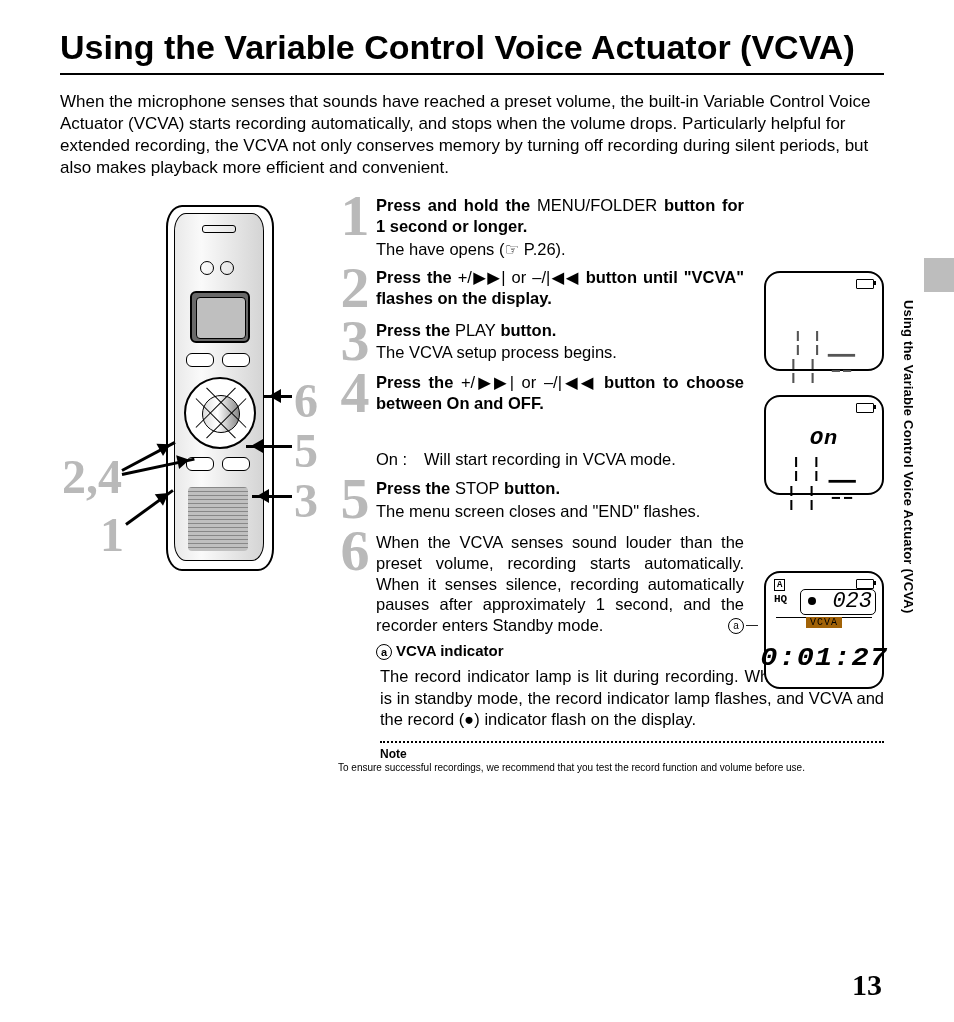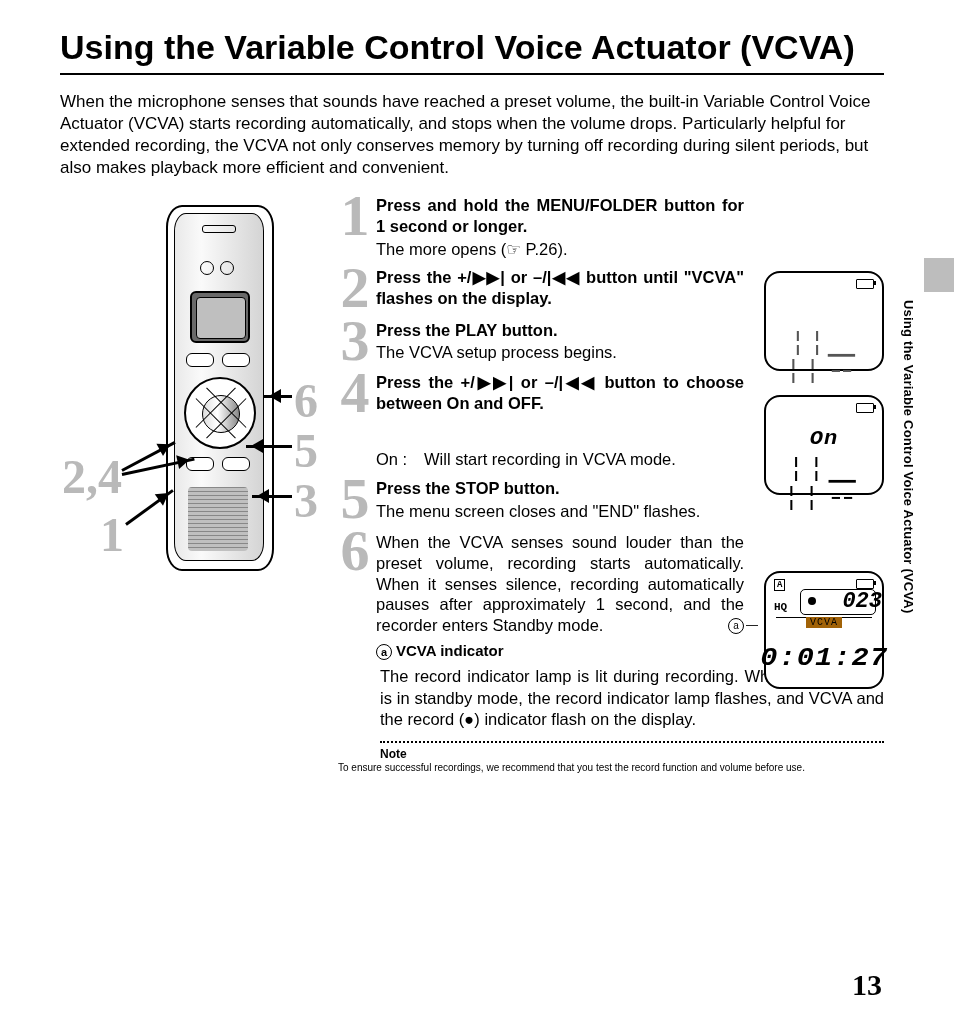--- a/index.html
+++ b/index.html
@@ -70,21 +70,21 @@
     font-size: 16.5px;
     line-height: 1.25;
     padding-top: 2px;
     padding-right: 140px;
     text-align: justify;
   }
   .step-head {
     font-weight: 700;
   }
   .btnlabel {
-    font-weight: 700;
+    font-weight: 400;
   }
   .step-detail {
     font-weight: 400;
     margin-top: 2px;
   }
   .defs {
     margin-top: 4px;
   }
   .defs .row { display:flex;margin-top:36px; }
   .defs .k { width:48px; flex:0 0 48px;}
@@ -221,22 +221,22 @@
     letter-spacing:1px; display:inline-block;
     transform:scaleX(1.1);
   }
   .lcd1 { top: 78px; }
   .lcd2 { top: 202px; }
   .lcd3 { top: 378px; height:118px;}
   .lcd1 .seg { font-size:26px; position:absolute; left:0; right:0; top:54px; color:#555; font-style:normal; font-family:monospace;}
   .lcd2 .row1 { position:absolute; left:0; right:0; top:30px; font-size:20px; font-weight:700;}
   .lcd2 .row2 { position:absolute; left:0; right:0; top:58px; font-size:24px; font-weight:700;}
   .lcd3 .hdr { position:absolute; left:8px; top:6px; font-size:10px; font-weight:700;}
-  .lcd3 .hq  { position:absolute; left:8px; top:28px; font-size:11px; font-weight:700;}
-  .lcd3 .file{ position:absolute; right:0; top:16px; font-size:22px; font-weight:700; font-style:italic;}
+  .lcd3 .hq  { position:absolute; left:8px; top:20px; font-size:11px; font-weight:700;}
+  .lcd3 .file{ position:absolute; right:10px; top:16px; font-size:22px; font-weight:400; font-style:italic;}
   .lcd3 .filebox{position:absolute; left:34px; top:16px; width:74px; height:24px; border:1.2px solid #000; border-radius:5px;}
   .lcd3 .dot {position:absolute; left:42px; top:24px; width:8px;height:8px;border-radius:50%;background:#000;}
   .lcd3 .vcva{ position:absolute; left:0; right:0; top:44px; font-size:10px; text-align:center; letter-spacing:1px;}
   .lcd3 .line{ position:absolute; left:10px; right:10px; top:44px; height:1px; background:#000;}
   .lcd3 .time{ position:absolute; left:0; right:0; top:70px; font-size:26px; font-weight:700; font-style:italic;}
   .lcd3-label{
     position:absolute; right:126px; top:425px; font-size:12px;
   }
   .lcd3-label-circ{
     display:inline-block; width:14px;height:14px;border:1px solid #000;border-radius:50%;
@@ -305,21 +305,21 @@
     </div>
 
     <div class="steps-col">
 
       <div class="step">
         <div class="step-num">1</div>
         <div class="step-body">
           <span class="step-head">
             <span>Press and hold the </span><span class="btnlabel">MENU/FOLDER</span><span> button for 1 second or longer.</span>
           </span>
-          <div class="step-detail">The more opens (☞ P.26).</div>
+          <div class="step-detail">The have opens (☞ P.26).</div>
         </div>
       </div>
 
       <div class="step">
         <div class="step-num">2</div>
         <div class="step-body">
           <span class="step-head">
             <span>Press the </span><span class="btnlabel">+/▶▶| or –/|◀◀</span><span> button until "VCVA" flashes on the display.</span>
           </span>
         </div>

